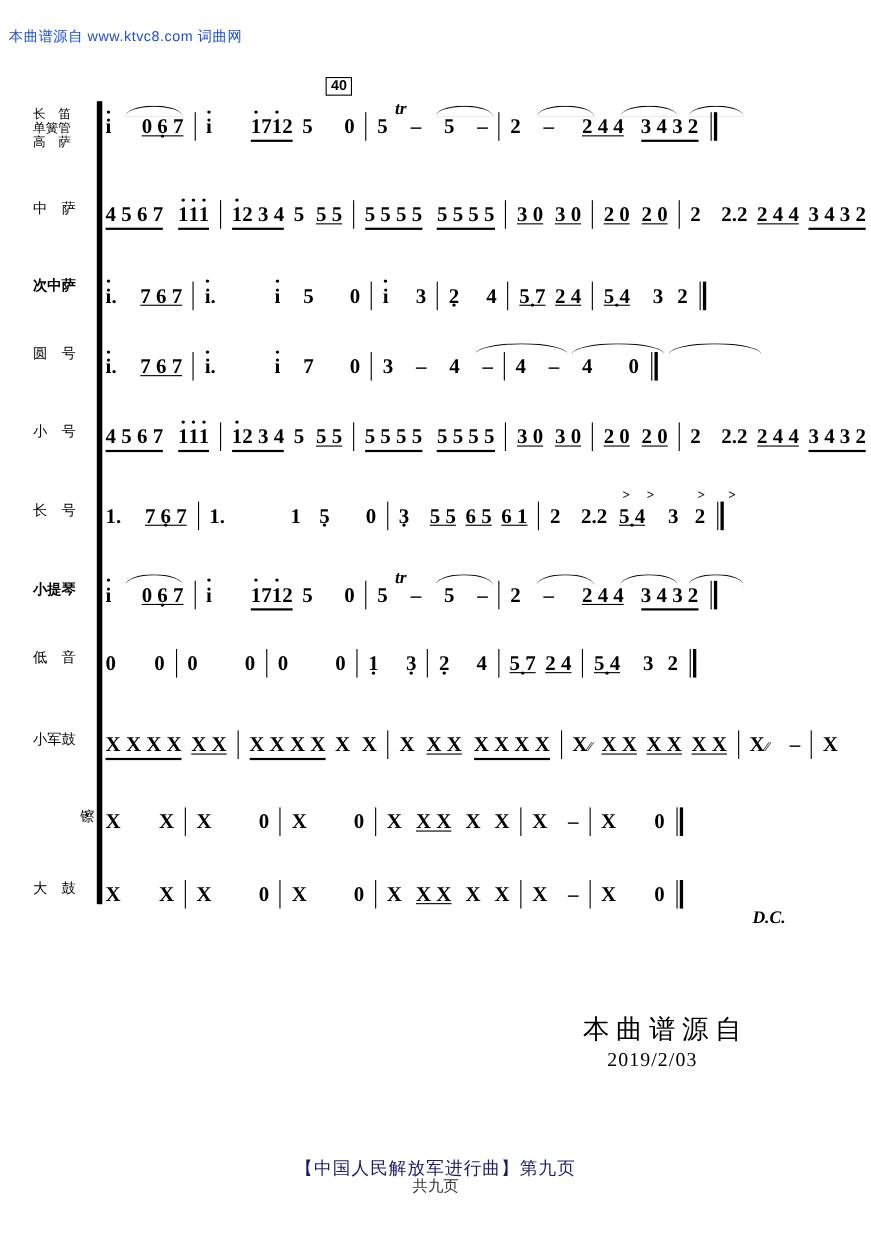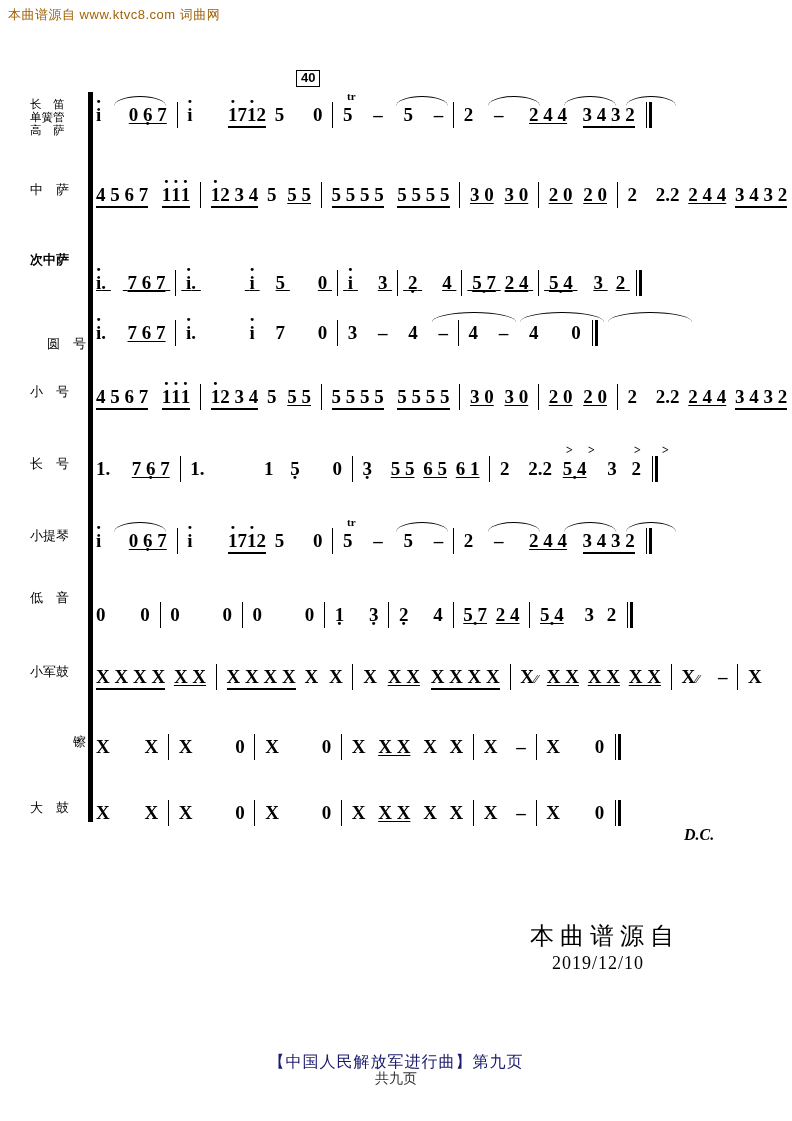--- a/index.html
+++ b/index.html
@@ -6,23 +6,23 @@
   body{
     width:792px;height:1121px;
     background:#ffffff;
     font-family:"Liberation Sans", sans-serif;
     color:#000;
     position:relative;
     overflow:hidden;
   }
   .watermark{
     position:absolute;
-    left:8px; top:6px;
+    left:8px; top:24px;
     font-size:13px;
-    color:#a16207;
+    color:#1d4ed8;
     letter-spacing:0.5px;
     white-space:nowrap;
   }
   .score{
     position:absolute;
     left:0; top:0;
     width:792px; height:1121px;
   }
   
   .sysbar{
@@ -81,21 +81,21 @@
   }
   .endbar{
     display:inline-block;
     position:relative;
     width:6px;height:26px;
     vertical-align:-7px;
     margin-left:6px;
   }
   .endbar:before{content:"";position:absolute;left:0;top:0;width:1px;height:26px;background:#000;}
   .endbar:after{content:"";position:absolute;left:3px;top:0;width:3px;height:26px;background:#000;}
-  .tr{ font-size:11px; position:absolute; top:-14px; left:4px;}
+  .tr{ font-style:italic; font-size:16px; position:absolute; top:-14px; left:16px;}
   .dc{
     position:absolute;
     left:684px; top:826px;
     font-family:"Liberation Serif", serif;
     font-style:italic;
     font-weight:bold;
     font-size:16px;
   }
   .credit{
     position:absolute;
@@ -220,21 +220,21 @@
       <span style="display:inline-block;width:4px;"></span><span class="u1">2&nbsp;4&nbsp;4</span>
       <span style="display:inline-block;width:4px;"></span><span class="u2">3&nbsp;4&nbsp;3&nbsp;2</span>
       
     </div>
   </div>
 
   <div class="part" style="top:240px;">
     <div class="label" style="top:12px;font-weight:bold;">
       <div>次中萨</div>
     </div>
-    <div class="music" style="top:30px;text-decoration:underline;">
+    <div class="music" style="top:16px;">
       <span class="dotup">i</span>.
       <span style="display:inline-block;width:12px;"></span>
       <span class="u1">7&nbsp;6&nbsp;7</span>
       <span class="bar"></span>
       <span class="dotup">i</span>.
       <span style="display:inline-block;width:44px;"></span>
       <span class="dotup">i</span>
       <span style="display:inline-block;width:16px;"></span>5
       <span style="display:inline-block;width:28px;"></span>0
       <span class="bar"></span>
@@ -248,21 +248,21 @@
       <span style="display:inline-block;width:4px;"></span><span class="u1">2&nbsp;4</span>
       <span class="bar"></span>
       <span class="u1 dotdn">5&nbsp;4</span>
       <span style="display:inline-block;width:16px;"></span>3
       <span style="display:inline-block;width:8px;"></span>2
       <span class="endbar"></span>
     </div>
   </div>
 
   <div class="part" style="top:308px;">
-    <div class="label" style="top:28px;margin-left:17px;">
+    <div class="label" style="top:5px;">
       <div>圆　号</div>
     </div>
     <div class="music" style="top:12px;position:relative;">
       <span class="dotup">i</span>.
       <span style="display:inline-block;width:12px;"></span>
       <span class="u1">7&nbsp;6&nbsp;7</span>
       <span class="bar"></span>
       <span class="dotup">i</span>.
       <span style="display:inline-block;width:44px;"></span>
       <span class="dotup">i</span>
@@ -343,21 +343,21 @@
       <span style="display:inline-block;width:10px;"></span>2
       <span class="endbar"></span>
       <span class="accent" style="left:470px;">&gt;</span>
       <span class="accent" style="left:492px;">&gt;</span>
       <span class="accent" style="left:538px;">&gt;</span>
       <span class="accent" style="left:566px;">&gt;</span>
     </div>
   </div>
 
   <div class="part" style="top:516px;">
-    <div class="label" style="top:12px;">
+    <div class="label" style="top:12px;font-weight:bold;">
       <div>小提琴</div>
     </div>
     <div class="music" style="top:12px;position:relative;">
       <span class="dotup">i</span>
       <span style="display:inline-block;width:18px;"></span>
       <span class="u1 dotdn">0&nbsp;6&nbsp;7</span>
       <span class="bar"></span>
       <span class="dotup">i</span>
       <span style="display:inline-block;width:26px;"></span>
       <span class="u2"><span class="dotup">1</span>7<span class="dotup">1</span>2</span>
@@ -381,21 +381,21 @@
       <span class="slur" style="left:392px; top:-6px; width:52px;"></span>
       <span class="slur" style="left:468px; top:-6px; width:52px;"></span>
       <span class="slur" style="left:530px; top:-6px; width:50px;"></span>
     </div>
   </div>
 
   <div class="part" style="top:578px;">
     <div class="label" style="top:12px;">
       <div>低　音</div>
     </div>
-    <div class="music" style="top:12px;margin-top:12px;">
+    <div class="music" style="top:12px;">
       0
       <span style="display:inline-block;width:30px;"></span>0
       <span class="bar"></span>
       0
       <span style="display:inline-block;width:38px;"></span>0
       <span class="bar"></span>
       0
       <span style="display:inline-block;width:38px;"></span>0
       <span class="bar"></span>
       <span class="dotdn">1</span>
@@ -498,16 +498,16 @@
       <span style="display:inline-block;width:30px;"></span>0
       <span class="endbar"></span>
     </div>
   </div>
 
   <div class="dc">D.C.</div>
 
 </div>
 
 <div class="credit">本曲谱源自</div>
-<div class="credit-date">2019/12/10</div>
+<div class="credit-date">2019/2/03</div>
 
 <div class="footer">【中国人民解放军进行曲】第九页</div>
 <div class="footer2">共九页</div>
 
 </body></html>

